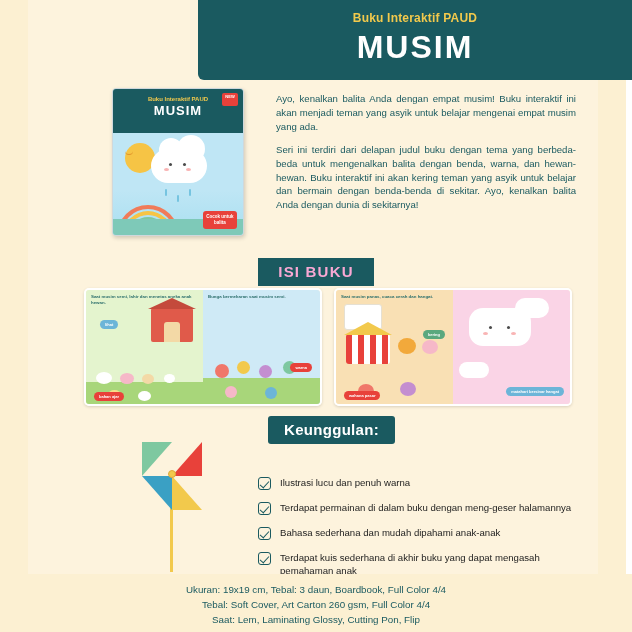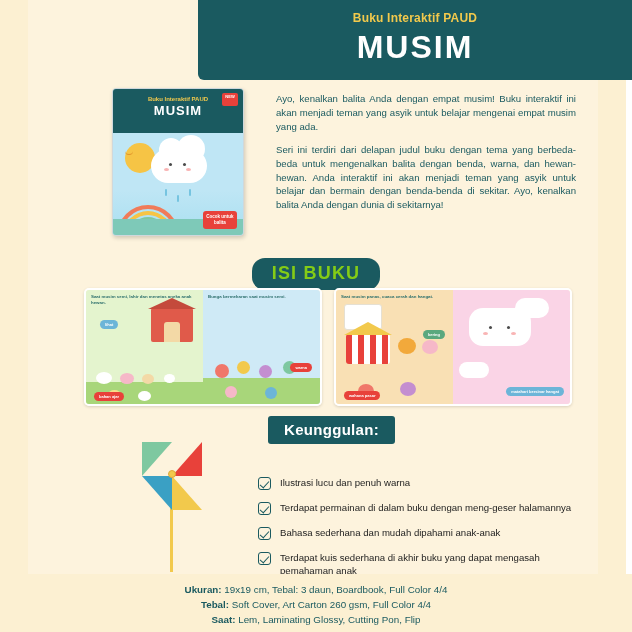--- a/index.html
+++ b/index.html
@@ -171,26 +171,26 @@
   
   .isi-title-wrap {
     position: absolute;
     left: 0; top: 258px;
     width: 632px;
     text-align: center;
   }
   .isi-title {
     display: inline-block;
     background: #1a5a60;
-    color: #84cc16;
-    font-size: 18px;
+    color: #f9a8d4;
+    font-size: 15px;
     font-weight: bold;
     letter-spacing: 1.2px;
     padding: 5px 20px 6px;
-    border-radius: 13px;
+    border-radius: 0;
   }
   .spreads {
     position: absolute;
     left: 28px; top: 288px;
     width: 576px; height: 120px;
   }
   .spread {
     position: absolute;
     top: 0;
     width: 238px; height: 118px;
@@ -328,21 +328,21 @@
     width: 632px; height: 58px;
     background: #fcf0d2;
     padding-top: 8px;
   }
   .footer-line {
     text-align: center;
     color: #1a5a60;
     font-size: 9.8px;
     line-height: 1.55;
   }
-  .footer-line b { font-weight: bold; }
+  .footer-line b { font-weight: normal; }
 </style>
 </head>
 <body>
 
 <div class="page">
 
   <div class="band-left"></div>
   <div class="band-right"></div>
 
   <div class="header">
@@ -375,21 +375,21 @@
           <div class="rainbow b2"></div>
           <div class="rainbow b3"></div>
           <div class="cover-bottom"></div>
         </div>
         <div class="cover-flag">Cocok untuk balita</div>
       </div>
     </div>
 
     <div class="intro">
       <p>Ayo, kenalkan balita Anda dengan empat musim! Buku interaktif ini akan menjadi teman yang asyik untuk belajar mengenai empat musim yang ada.</p>
-      <p>Seri ini terdiri dari delapan judul buku dengan tema yang berbeda-beda untuk mengenalkan balita dengan benda, warna, dan hewan-hewan. Anda interaktif ini akan menjadi teman yang asyik untuk belajar dan bermain dengan benda-benda di sekitar. Ayo, kenalkan balita Anda dengan dunia di sekitarnya!</p>
+      <p>Seri ini terdiri dari delapan judul buku dengan tema yang berbeda-beda untuk mengenalkan balita dengan benda, warna, dan hewan-hewan. Buku interaktif ini akan kering teman yang asyik untuk belajar dan bermain dengan benda-benda di sekitar. Ayo, kenalkan balita Anda dengan dunia di sekitarnya!</p>
     </div>
   </div>
 
   <div class="isi-title-wrap">
     <span class="isi-title">ISI BUKU</span>
   </div>
 
   <div class="spreads">
 
     <div class="spread left">

